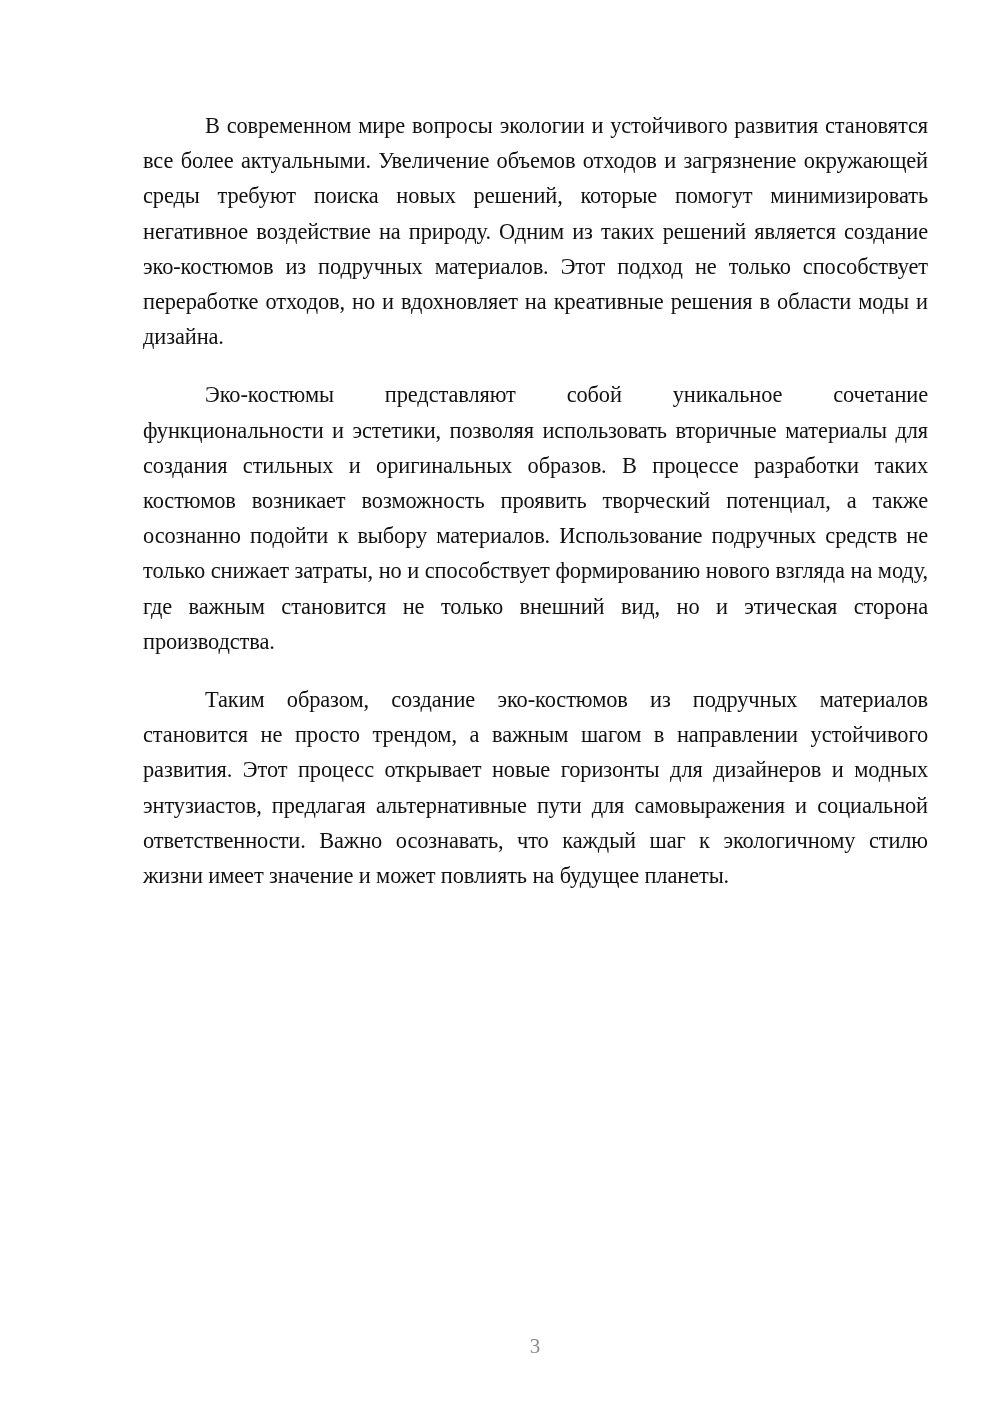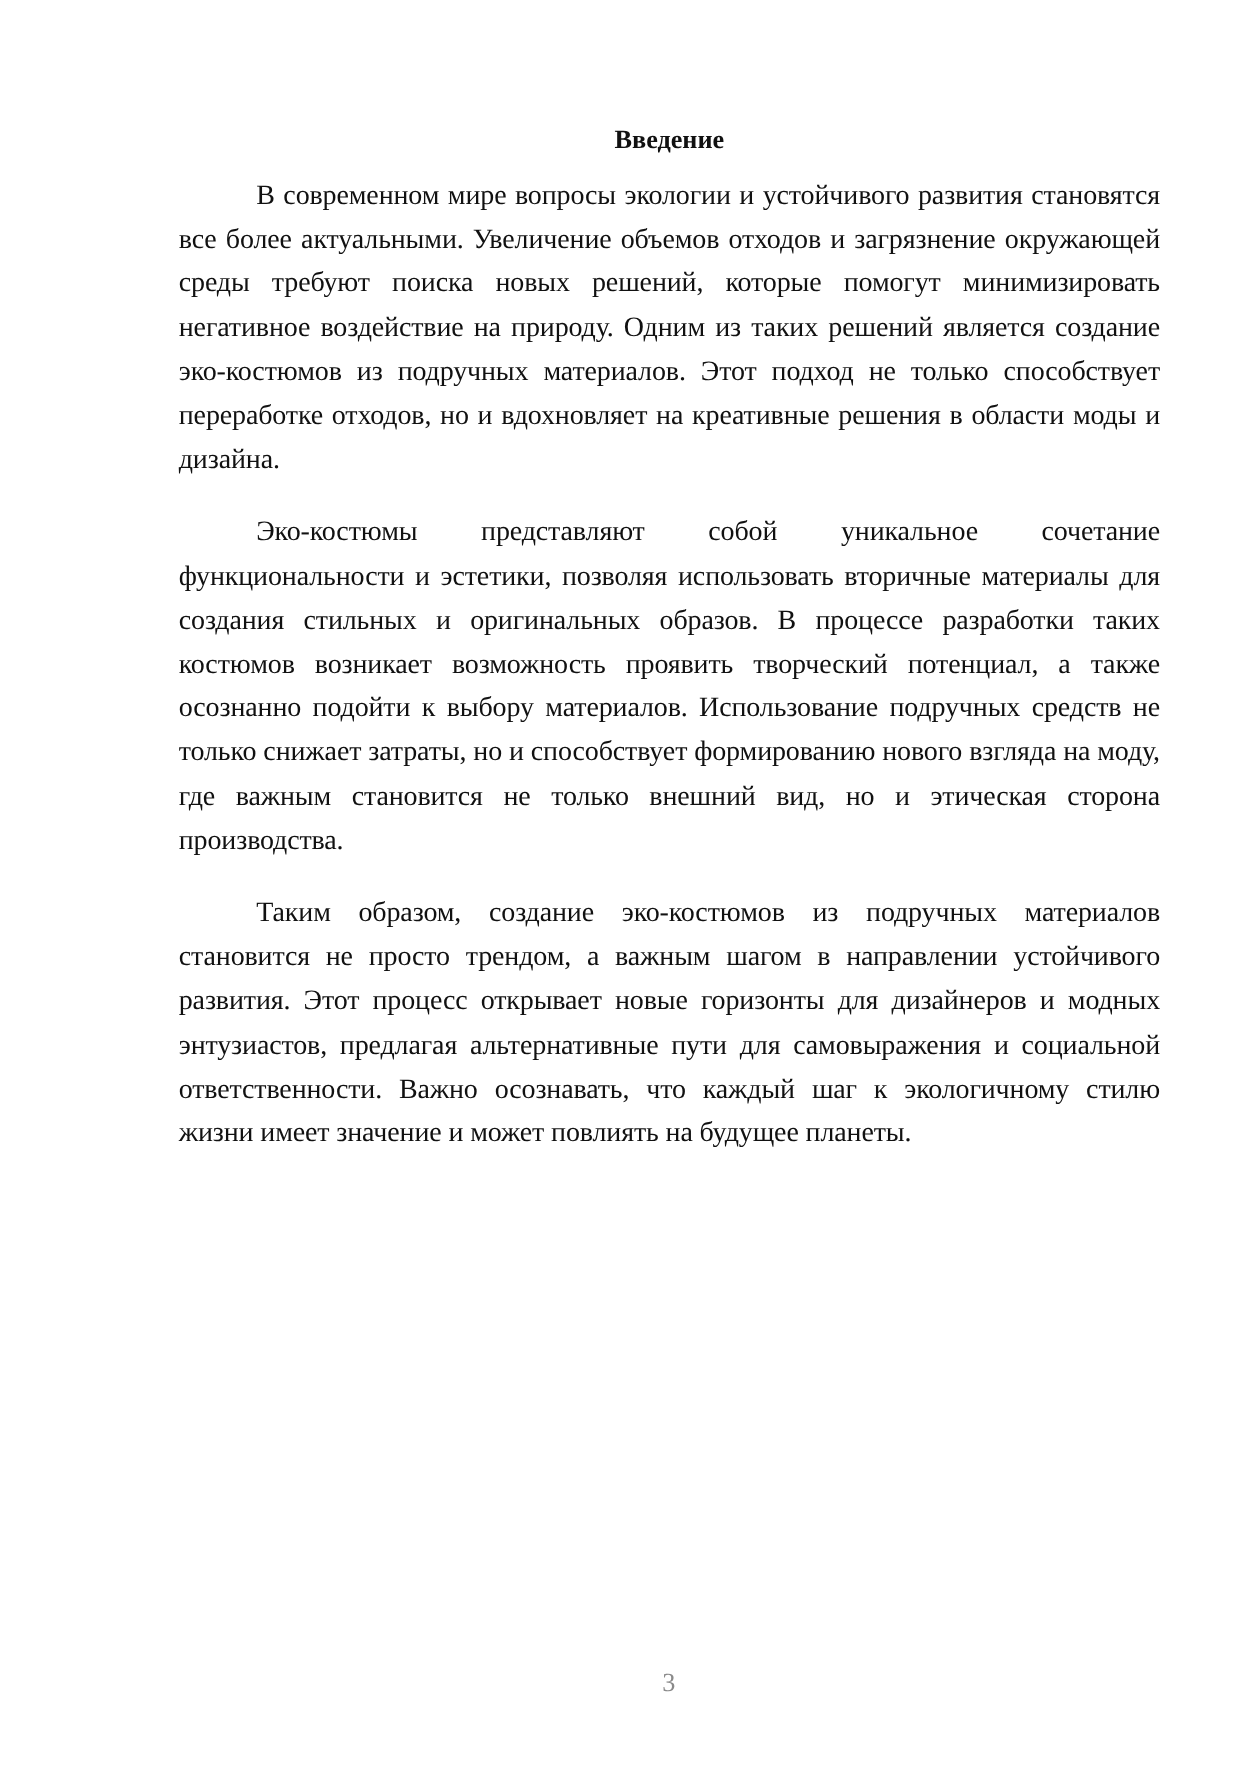--- a/index.html
+++ b/index.html
@@ -53,19 +53,18 @@
       text-align: center;
       font-size: 21px;
       color: #8a8a8a;
     }
   </style>
 </head>
 <body>
 
 <div class="page">
   <div class="content">
-    <h1 class="title">Введение</h1>
     <p class="para">В современном мире вопросы экологии и устойчивого развития становятся все более актуальными. Увеличение объемов отходов и загрязнение окружающей среды требуют поиска новых решений, которые помогут минимизировать негативное воздействие на природу. Одним из таких решений является создание эко-костюмов из подручных материалов. Этот подход не только способствует переработке отходов, но и вдохновляет на креативные решения в области моды и дизайна.</p>
     <p class="para">Эко-костюмы представляют собой уникальное сочетание функциональности и эстетики, позволяя использовать вторичные материалы для создания стильных и оригинальных образов. В процессе разработки таких костюмов возникает возможность проявить творческий потенциал, а также осознанно подойти к выбору материалов. Использование подручных средств не только снижает затраты, но и способствует формированию нового взгляда на моду, где важным становится не только внешний вид, но и этическая сторона производства.</p>
     <p class="para">Таким образом, создание эко-костюмов из подручных материалов становится не просто трендом, а важным шагом в направлении устойчивого развития. Этот процесс открывает новые горизонты для дизайнеров и модных энтузиастов, предлагая альтернативные пути для самовыражения и социальной ответственности. Важно осознавать, что каждый шаг к экологичному стилю жизни имеет значение и может повлиять на будущее планеты.</p>
   </div>
   <div class="page-number">3</div>
 </div>
 
 </body></html>

